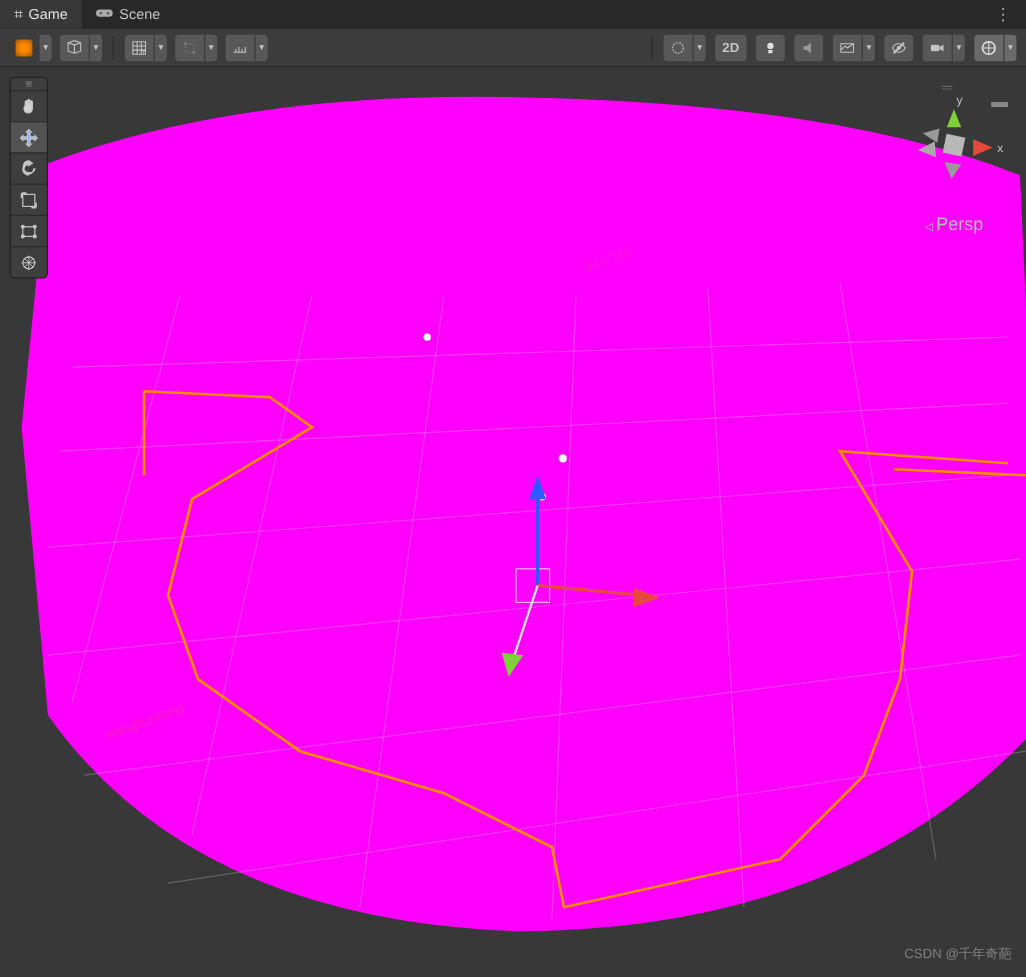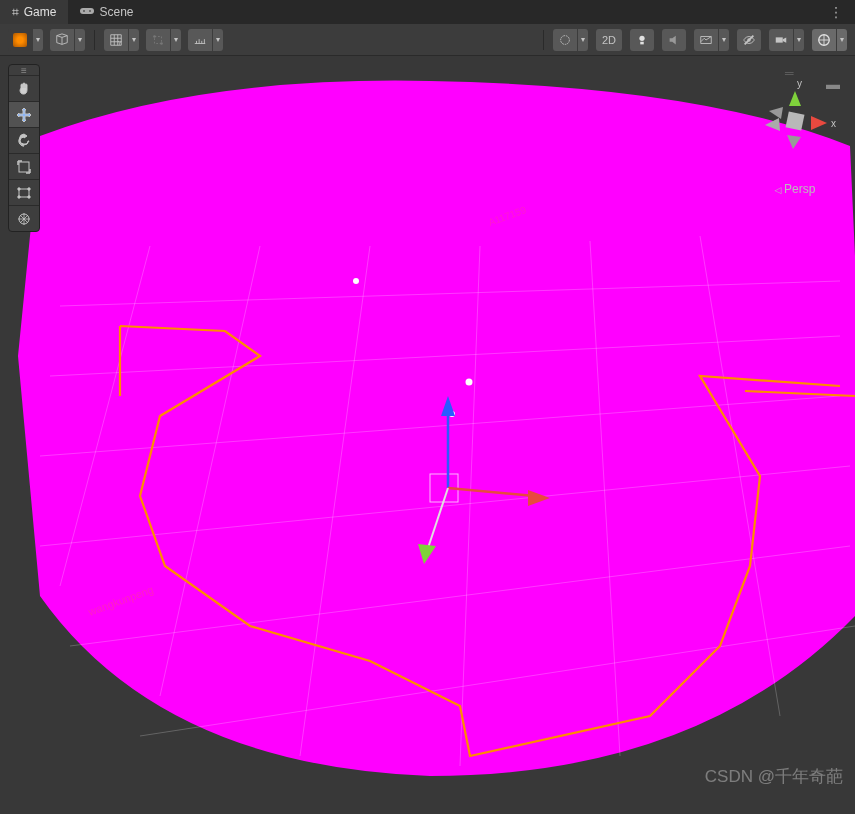--- a/index.html
+++ b/index.html
@@ -65,21 +65,21 @@
     .tb-btn.orange .glow {
       width: 14px; height: 14px;
       background: radial-gradient(circle, #ff8c00 30%, #aa5500 100%);
       border-radius: 2px;
     }
     .tb-dd { width: 10px; padding: 0 3px; font-size: 8px; }
     .tb-btn + .tb-dd, .tb-dd + .tb-btn { margin-left: 1px; }
     .tb-divider { width: 1px; height: 20px; background: #2a2a2a; margin: 0 5px; }
     .tb-spacer { flex: 1; }
     .tb-btn svg { width: 14px; height: 14px; fill: #c4c4c4; }
-    .tb-label { padding: 0 6px; font-weight: 400; }
+    .tb-label { padding: 0 6px; font-weight: 700; }
     .tb-btn.rounded-l { border-radius: 3px 0 0 3px; }
     .tb-btn.rounded-r { border-radius: 0 3px 3px 0; }
     .tb-btn.rounded { border-radius: 3px; }
 
     .viewport {
       position: relative;
       width: 100%;
       height: calc(100% - 56px);
       background: #383838;
       overflow: hidden;
@@ -143,30 +143,30 @@
       position: absolute;
       top: 0; left: 40px;
       color: #666;
       font-size: 12px;
     }
     .persp-label {
       position: absolute;
       bottom: 0;
       width: 100%;
       text-align: center;
-      font-size: 12px;
+      font-size: 15px;
       color: #bbb;
     }
     .persp-label::before { content: "◁ "; font-size: 9px; }
     .watermark {
       position: absolute;
-      bottom: 26px;
+      bottom: 12px;
       right: 12px;
       color: rgba(255,255,255,0.35);
-      font-size: 17px;
+      font-size: 11px;
       z-index: 20;
     }
   </style>
 </head>
 <body>
 
 <div class="tabs">
   <div class="tab active">
     <span class="tab-icon">⌗</span>
     <span>Game</span>

